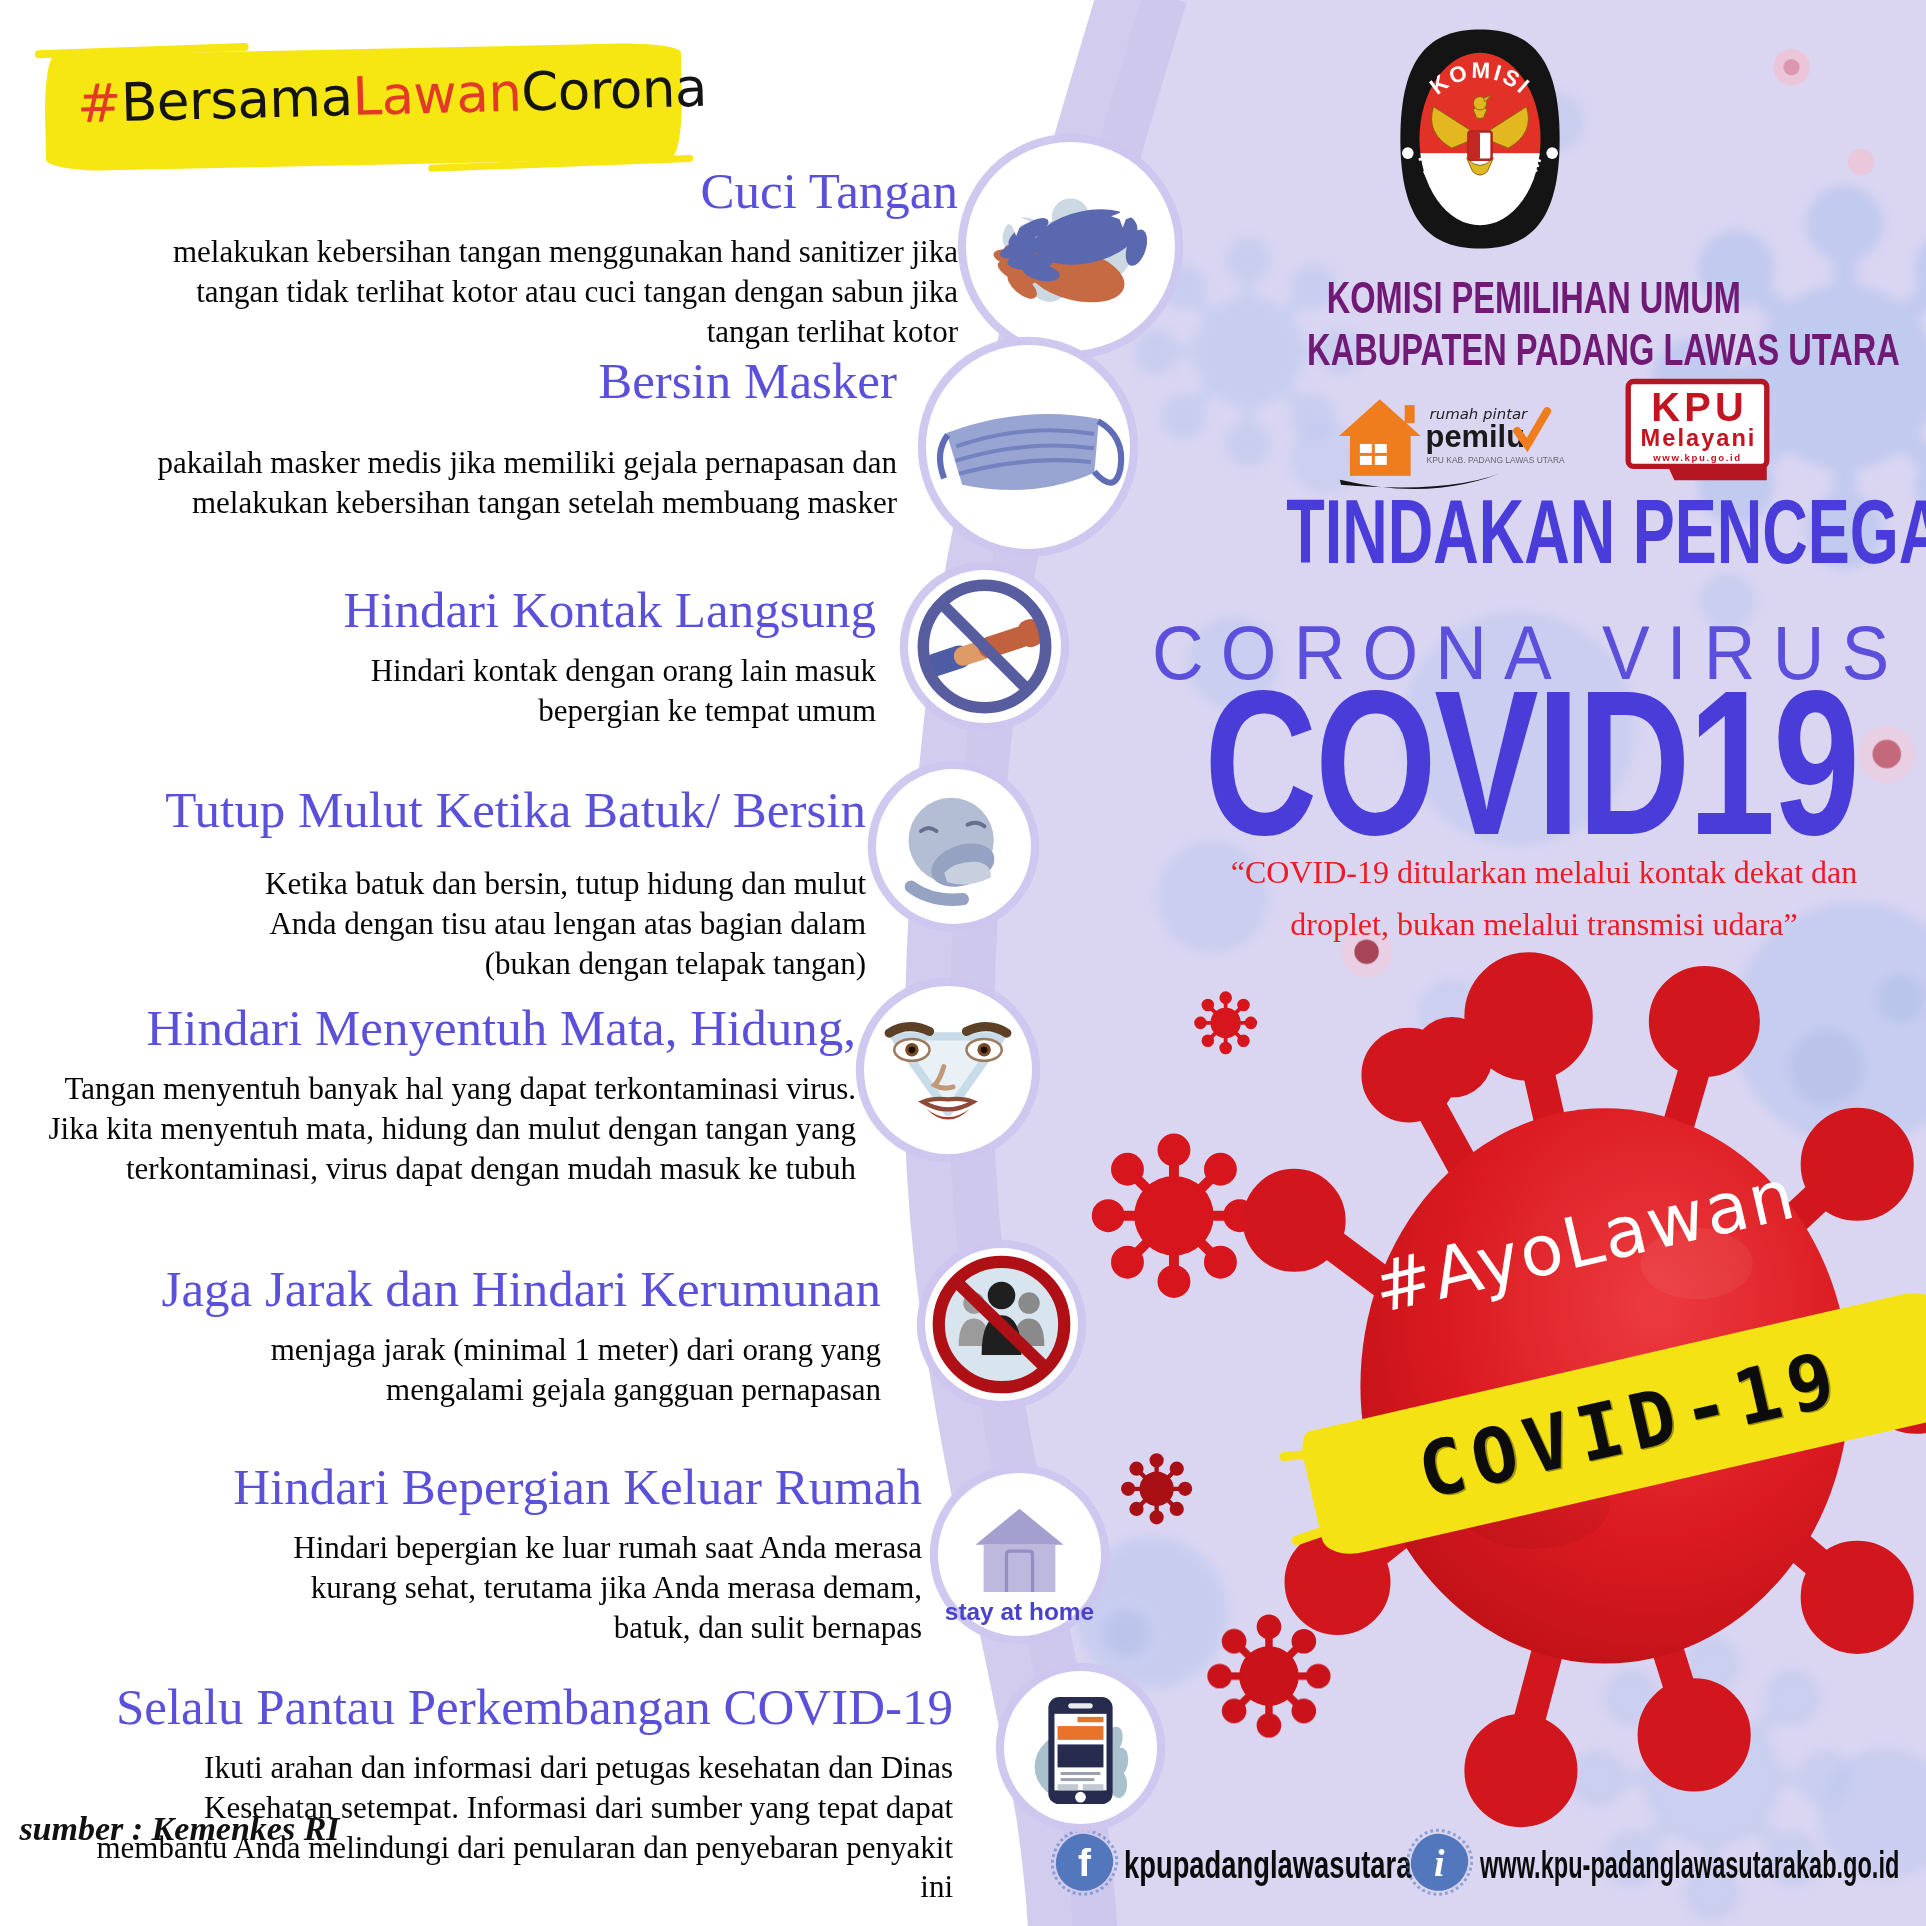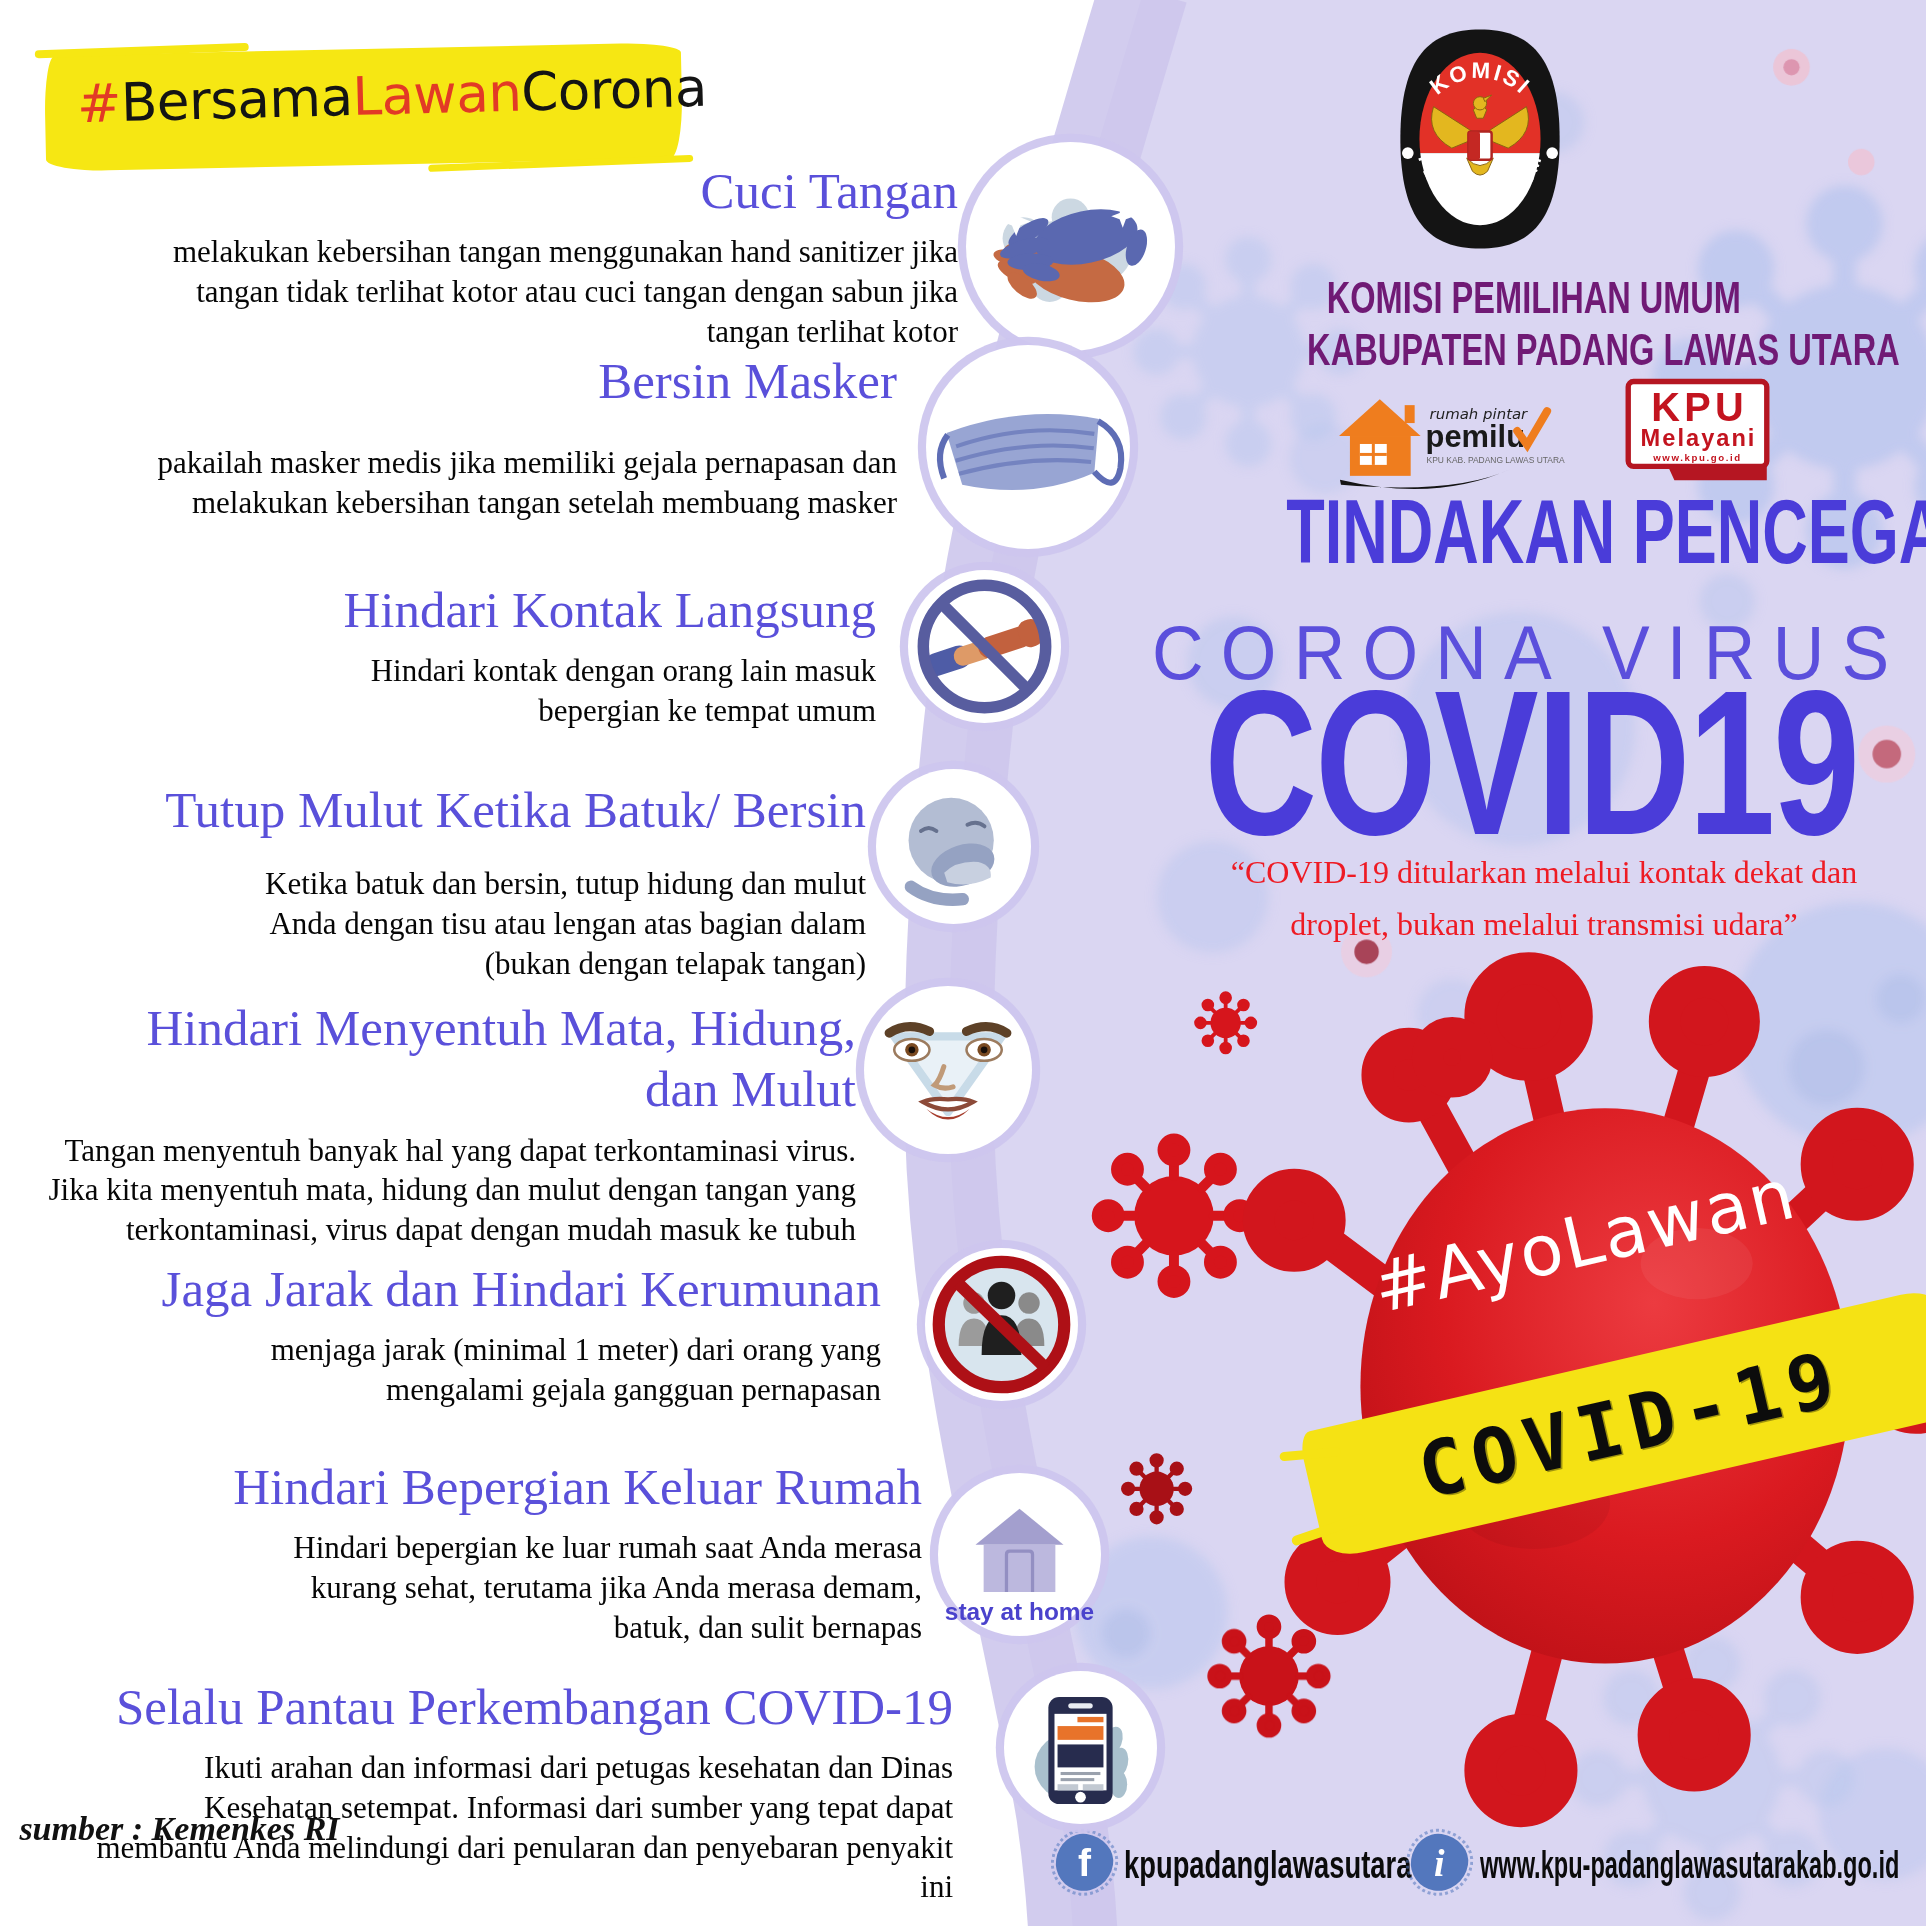--- a/index.html
+++ b/index.html
@@ -269,21 +269,20 @@
     <div class="sec-body" style="margin-top:23px;">
         <div>Ketika batuk dan bersin, tutup hidung dan mulut</div>
         <div>Anda dengan tisu atau lengan atas bagian dalam</div>
         <div>(bukan dengan telapak tangan)</div>
         <div></div>
       </div>
   </div>
   <div class="sec" style="top:998px;right:1070px;">
     <div class="sec-title">
         <div>Hindari Menyentuh Mata, Hidung,</div>
-        <div>dan Mulut</div>
       </div>
     <div class="sec-body">
         <div>Tangan menyentuh banyak hal yang dapat terkontaminasi virus.</div>
         <div>Jika kita menyentuh mata, hidung dan mulut dengan tangan yang</div>
         <div>terkontaminasi, virus dapat dengan mudah masuk ke tubuh</div>
         <div></div>
       </div>
   </div>
   <div class="sec" style="top:1259px;right:1045px;">
     <div class="sec-title">

